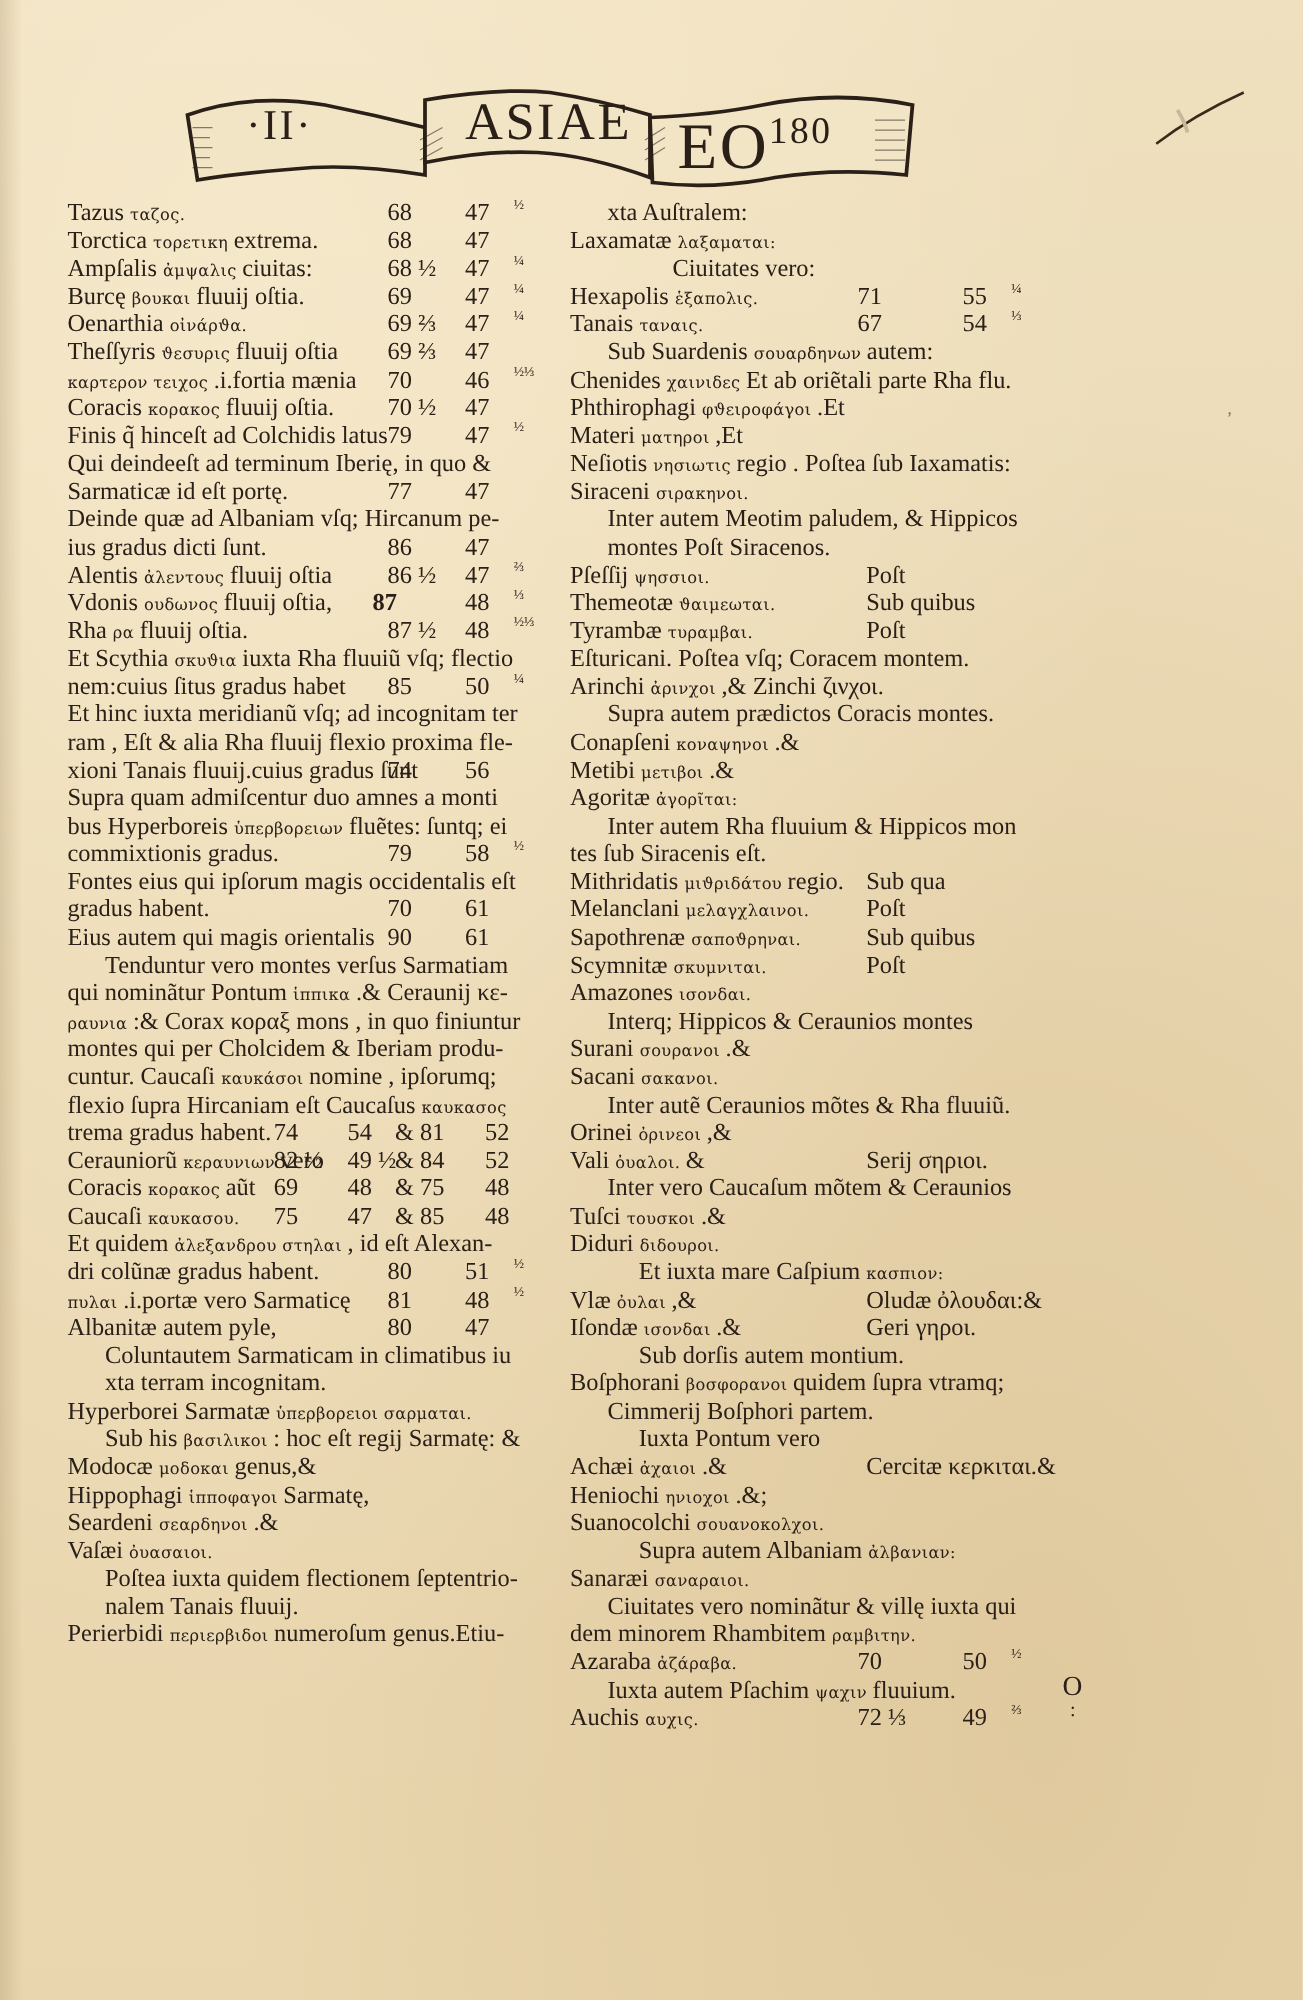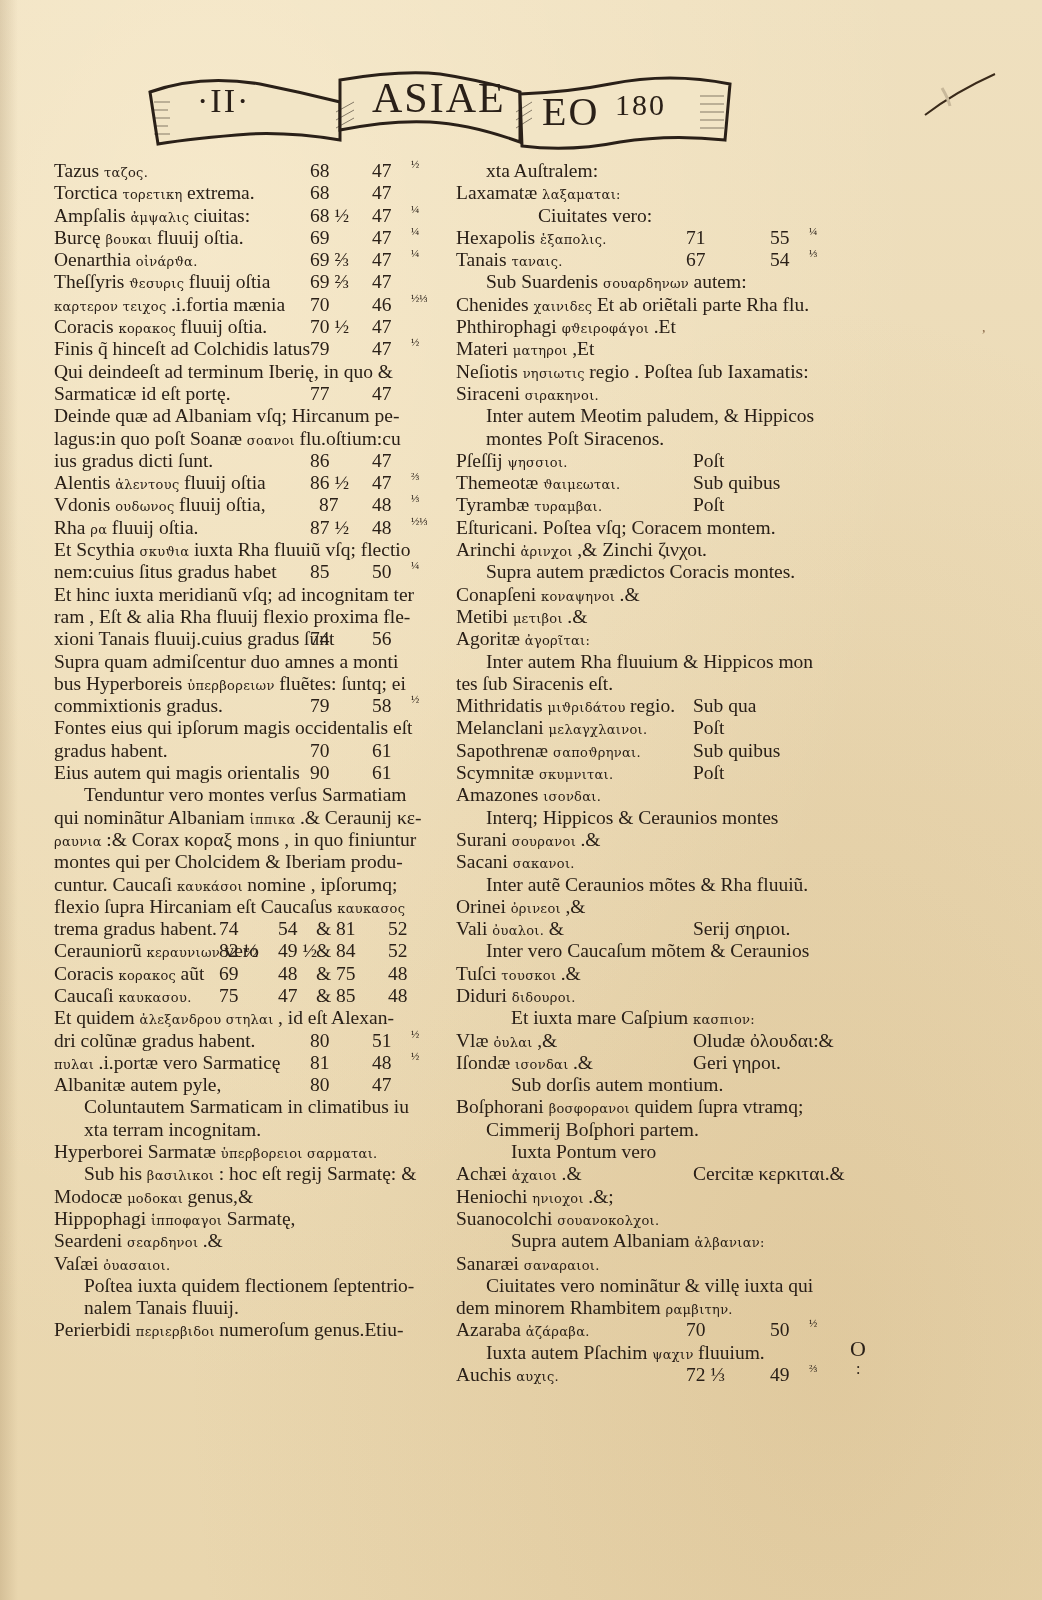--- a/index.html
+++ b/index.html
@@ -9,21 +9,21 @@
     background:
       radial-gradient(ellipse at 20% 15%, rgba(255,245,220,.45), transparent 60%),
       radial-gradient(ellipse at 80% 85%, rgba(180,140,80,.18), transparent 55%),
       linear-gradient(180deg,#efe0bf 0%,#ead8b2 50%,#e9d6ae 100%);}
   .edge-l{position:absolute;left:0;top:0;bottom:0;width:18px;background:linear-gradient(90deg,rgba(120,90,50,.18),transparent);}
   .banner{position:absolute;left:140px;top:62px;width:600px;height:95px;}
   .banner svg{position:absolute;left:0;top:0;}
   .b-text{position:absolute;font-family:"Liberation Serif",serif;color:#2a2018;letter-spacing:2px;}
   .b-left{left:57px;top:20px;font-size:34px;}
   .b-mid{left:232px;top:12px;font-size:42px;text-align:center;}
-  .b-right{left:402px;top:26px;font-size:40px;}
+  .b-right{left:402px;top:26px;font-size:52px;}
   .b-num{left:475px;top:26px;font-size:30px;}
   .pen-mark{position:absolute;left:920px;top:70px;width:80px;height:50px;}
   .col{position:absolute;top:160px;font-size:19.5px;line-height:22.3px;}
   .col-left{left:54px;width:380px;}
   .col-right{left:456px;width:400px;}
   .ln{position:relative;height:22.3px;white-space:nowrap;}
   .ind{padding-left:30px;}
   .ind2{padding-left:55px;}
   .ind3{padding-left:82px;}
   .gk{font-size:13px;font-family:"DejaVu Serif",serif;letter-spacing:.3px;}
@@ -70,38 +70,37 @@
     <div class="ln"><span>Ampſalis </span><span class="gk">ἀμψαλις </span><span>ciuitas:</span><span class="n" style="left: 256px;">68 ½</span><span class="n" style="left: 318px;">47</span><span class="n fr" style="left: 354px;">¼</span></div>
     <div class="ln"><span>Burcę </span><span class="gk">βουκαι </span><span>fluuij oſtia.</span><span class="n" style="left: 256px;">69</span><span class="n" style="left: 318px;">47</span><span class="n fr" style="left: 354px;">¼</span></div>
     <div class="ln"><span>Oenarthia </span><span class="gk">οἰνάρϑα. </span><span class="n" style="left: 256px;">69 ⅔</span><span class="n" style="left: 318px;">47</span><span class="n fr" style="left: 354px;">¼</span></div>
     <div class="ln"><span>Theſſyris </span><span class="gk">ϑεσυρις </span><span>fluuij oſtia</span><span class="n" style="left: 256px;">69 ⅔</span><span class="n" style="left: 318px;">47</span></div>
     <div class="ln"><span class="gk">καρτερον τειχος </span><span>.i.fortia mænia</span><span class="n" style="left: 256px;">70</span><span class="n" style="left: 318px;">46</span><span class="n fr" style="left: 354px;">½⅓</span></div>
     <div class="ln"><span>Coracis </span><span class="gk">κορακος </span><span>fluuij oſtia.</span><span class="n" style="left: 256px;">70 ½</span><span class="n" style="left: 318px;">47</span></div>
     <div class="ln"><span>Finis q̃ hinceſt ad Colchidis latus </span><span class="n" style="left: 256px;">79</span><span class="n" style="left: 318px;">47</span><span class="n fr" style="left: 354px;">½</span></div>
     <div class="ln"><span>Qui deindeeſt ad terminum Iberię, in quo &amp; </span></div>
     <div class="ln"><span>Sarmaticæ id eſt portę. </span><span class="n" style="left: 256px;">77</span><span class="n" style="left: 318px;">47</span></div>
     <div class="ln"><span>Deinde quæ ad Albaniam vſq; Hircanum pe- </span></div>
-    <div class="ln"><span>lagus:in quo poſt Soanæ </span><span class="gk">σοανοι </span><span>flu.oſtium:cu</span></div>
     <div class="ln"><span>ius gradus dicti ſunt. </span><span class="n" style="left: 256px;">86</span><span class="n" style="left: 318px;">47</span></div>
     <div class="ln"><span>Alentis </span><span class="gk">ἀλεντους </span><span>fluuij oſtia</span><span class="n" style="left: 256px;">86 ½</span><span class="n" style="left: 318px;">47</span><span class="n fr" style="left: 354px;">⅔</span></div>
-    <div class="ln"><span>Vdonis </span><span class="gk">ουδωνος </span><span>fluuij oſtia,</span><span class="n" style="left: 265px;">87</span><span class="n" style="left: 318px;">48</span><span class="n fr" style="left: 354px;">⅓</span></div>
+    <div class="ln"><span>Vdonis </span><span class="gk">ουδωνος </span><span>fluuij oſtia,</span><span class="n" style="left: 244px; font-weight: bold;">87</span><span class="n" style="left: 318px;">48</span><span class="n fr" style="left: 354px;">⅓</span></div>
     <div class="ln"><span>Rha </span><span class="gk">ρα </span><span>fluuij oſtia.</span><span class="n" style="left: 256px;">87 ½</span><span class="n" style="left: 318px;">48</span><span class="n fr" style="left: 354px;">½⅓</span></div>
     <div class="ln"><span>Et Scythia </span><span class="gk">σκυϑια </span><span>iuxta Rha fluuiũ vſq; flectio</span></div>
     <div class="ln"><span>nem:cuius ſitus gradus habet </span><span class="n" style="left: 256px;">85</span><span class="n" style="left: 318px;">50</span><span class="n fr" style="left: 354px;">¼</span></div>
     <div class="ln"><span>Et hinc iuxta meridianũ vſq; ad incognitam ter </span></div>
     <div class="ln"><span>ram , Eſt &amp; alia Rha fluuij flexio proxima fle- </span></div>
     <div class="ln"><span>xioni Tanais fluuij.cuius gradus ſunt </span><span class="n" style="left: 256px;">74</span><span class="n" style="left: 318px;">56</span></div>
     <div class="ln"><span>Supra quam admiſcentur duo amnes a monti </span></div>
     <div class="ln"><span>bus Hyperboreis </span><span class="gk">ὑπερβορειων </span><span>fluẽtes: ſuntq; ei</span></div>
     <div class="ln"><span>commixtionis gradus. </span><span class="n" style="left: 256px;">79</span><span class="n" style="left: 318px;">58</span><span class="n fr" style="left: 354px;">½</span></div>
     <div class="ln"><span>Fontes eius qui ipſorum magis occidentalis eſt </span></div>
     <div class="ln"><span>gradus habent. </span><span class="n" style="left: 256px;">70</span><span class="n" style="left: 318px;">61</span></div>
     <div class="ln"><span>Eius autem qui magis orientalis </span><span class="n" style="left: 256px;">90</span><span class="n" style="left: 318px;">61</span></div>
     <div class="ln ind"><span>Tenduntur vero montes verſus Sarmatiam </span></div>
-    <div class="ln"><span>qui nominãtur Albaniam </span><span class="gk">ἱππικα </span><span>.&amp; Ceraunij κε-</span></div>
+    <div class="ln"><span>qui nominãtur Pontum </span><span class="gk">ἱππικα </span><span>.&amp; Ceraunij κε-</span></div>
     <div class="ln"><span class="gk">ραυνια </span><span>:&amp; Corax κοραξ mons , in quo finiuntur</span></div>
     <div class="ln"><span>montes qui per Cholcidem &amp; Iberiam produ- </span></div>
     <div class="ln"><span>cuntur. Caucaſi </span><span class="gk">καυκάσοι </span><span>nomine , ipſorumq;</span></div>
     <div class="ln"><span>flexio ſupra Hircaniam eſt Caucaſus </span><span class="gk">καυκασος </span></div>
     <div class="ln"><span>trema gradus habent. </span><span class="n" style="left: 165px;">74</span><span class="n" style="left: 224px;">54</span><span class="n" style="left: 262px;">&amp; 81</span><span class="n" style="left: 334px;">52</span></div>
     <div class="ln"><span>Cerauniorũ </span><span class="gk">κεραυνιων </span><span>vero</span><span class="n" style="left: 165px;">82 ½</span><span class="n" style="left: 224px;">49 ½</span><span class="n" style="left: 262px;">&amp; 84</span><span class="n" style="left: 334px;">52</span></div>
     <div class="ln"><span>Coracis </span><span class="gk">κορακος </span><span>aũt</span><span class="n" style="left: 165px;">69</span><span class="n" style="left: 224px;">48</span><span class="n" style="left: 262px;">&amp; 75</span><span class="n" style="left: 334px;">48</span></div>
     <div class="ln"><span>Caucaſi </span><span class="gk">καυκασου. </span><span class="n" style="left: 165px;">75</span><span class="n" style="left: 224px;">47</span><span class="n" style="left: 262px;">&amp; 85</span><span class="n" style="left: 334px;">48</span></div>
     <div class="ln"><span>Et quidem </span><span class="gk">ἀλεξανδρου στηλαι </span><span>, id eſt Alexan-</span></div>
     <div class="ln"><span>dri colũnæ gradus habent. </span><span class="n" style="left: 256px;">80</span><span class="n" style="left: 318px;">51</span><span class="n fr" style="left: 354px;">½</span></div>

